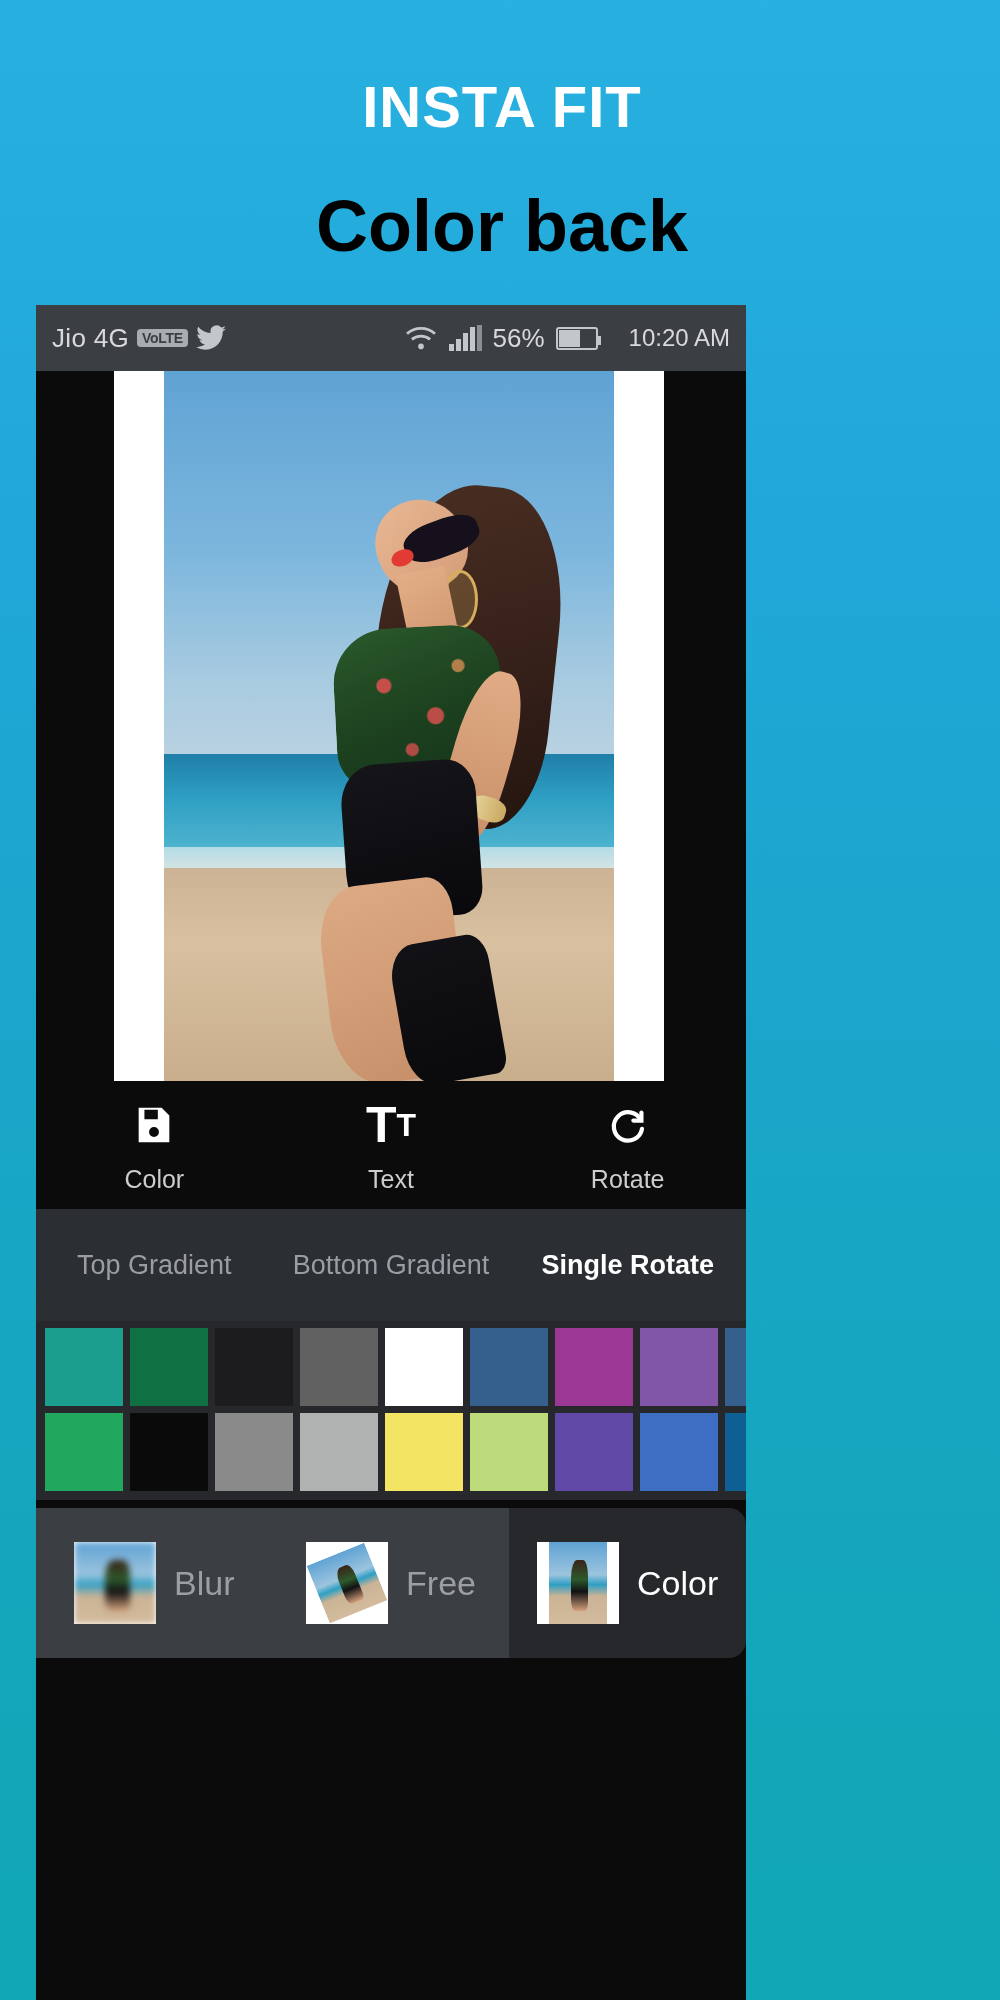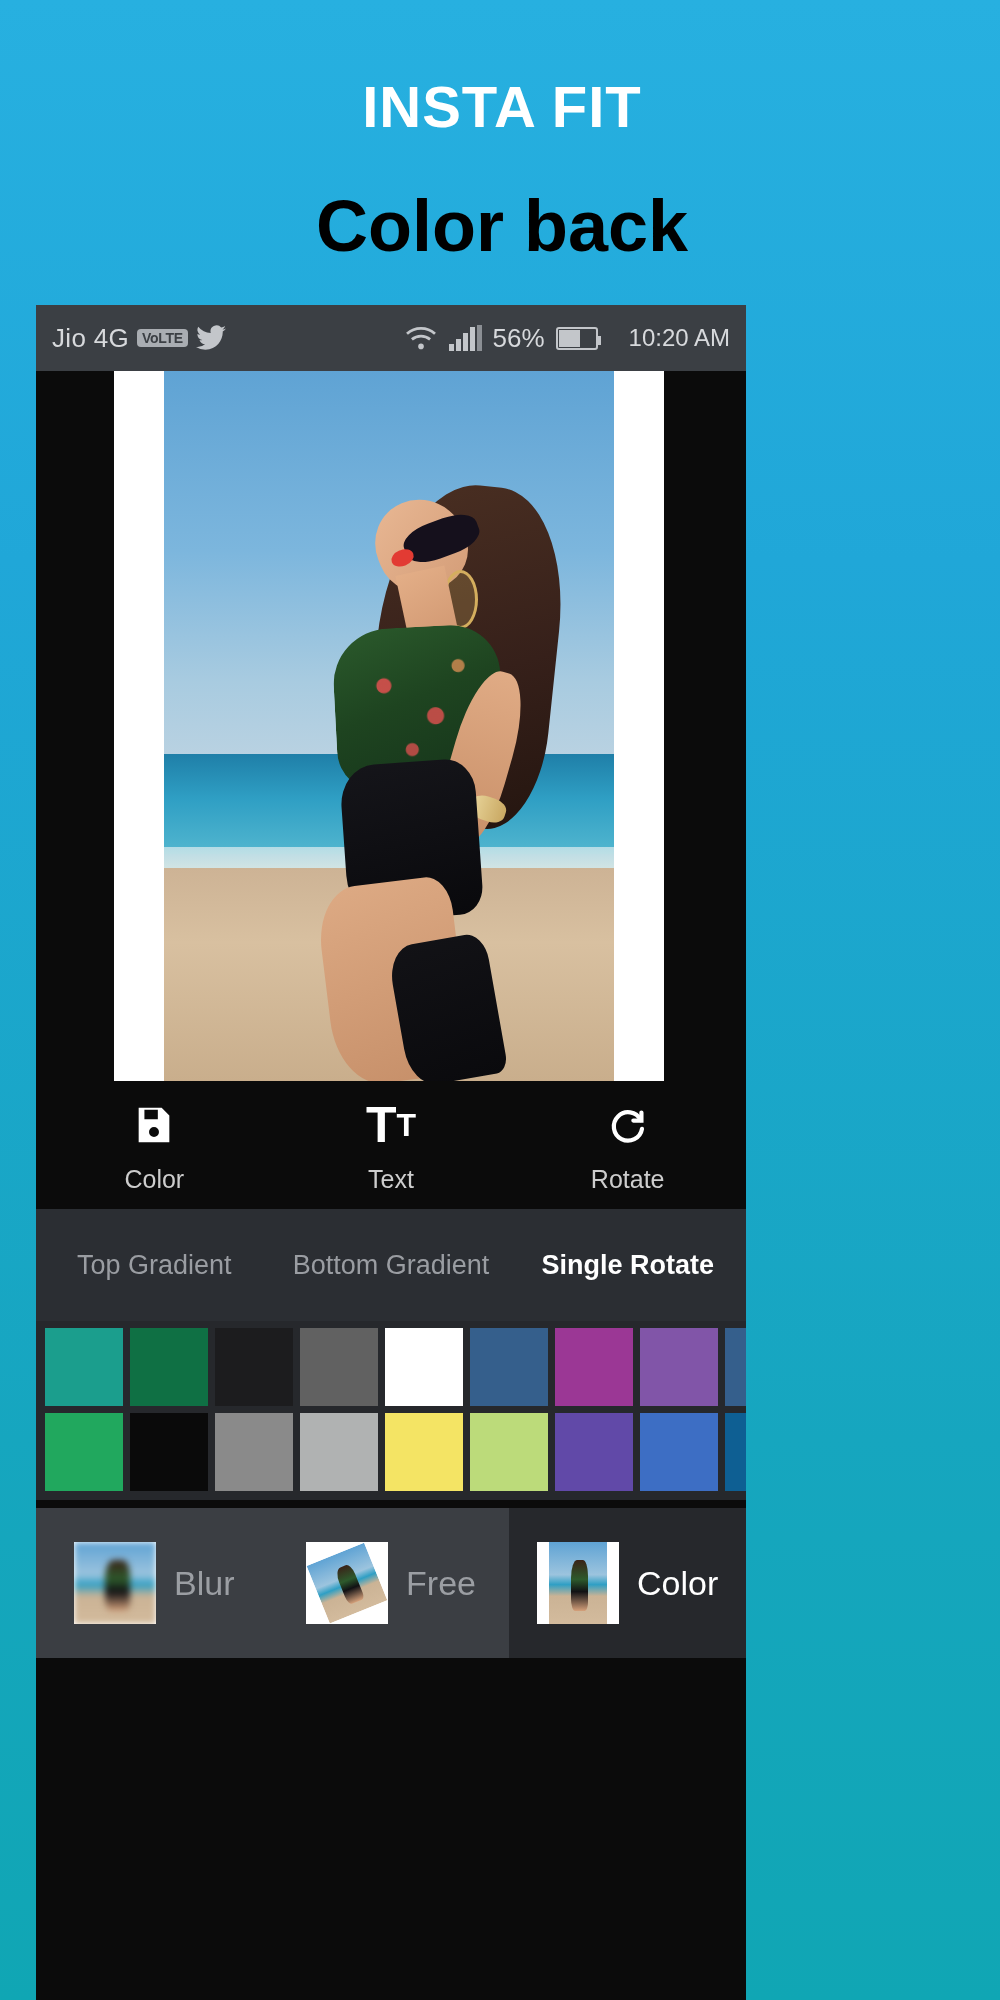--- a/index.html
+++ b/index.html
@@ -365,20 +365,21 @@
     cursor: pointer;
   }
 
   
   .bottombar {
     display: flex;
     background: #26282c;
     height: 150px;
     align-items: stretch;
     margin-top: 8px;
+    border-radius: 17px;
   }
   .bmode {
     flex: 1;
     display: flex;
     align-items: center;
     justify-content: center;
     gap: 18px;
     cursor: pointer;
   }
   .bmode.active { background: #3b3e43; }

